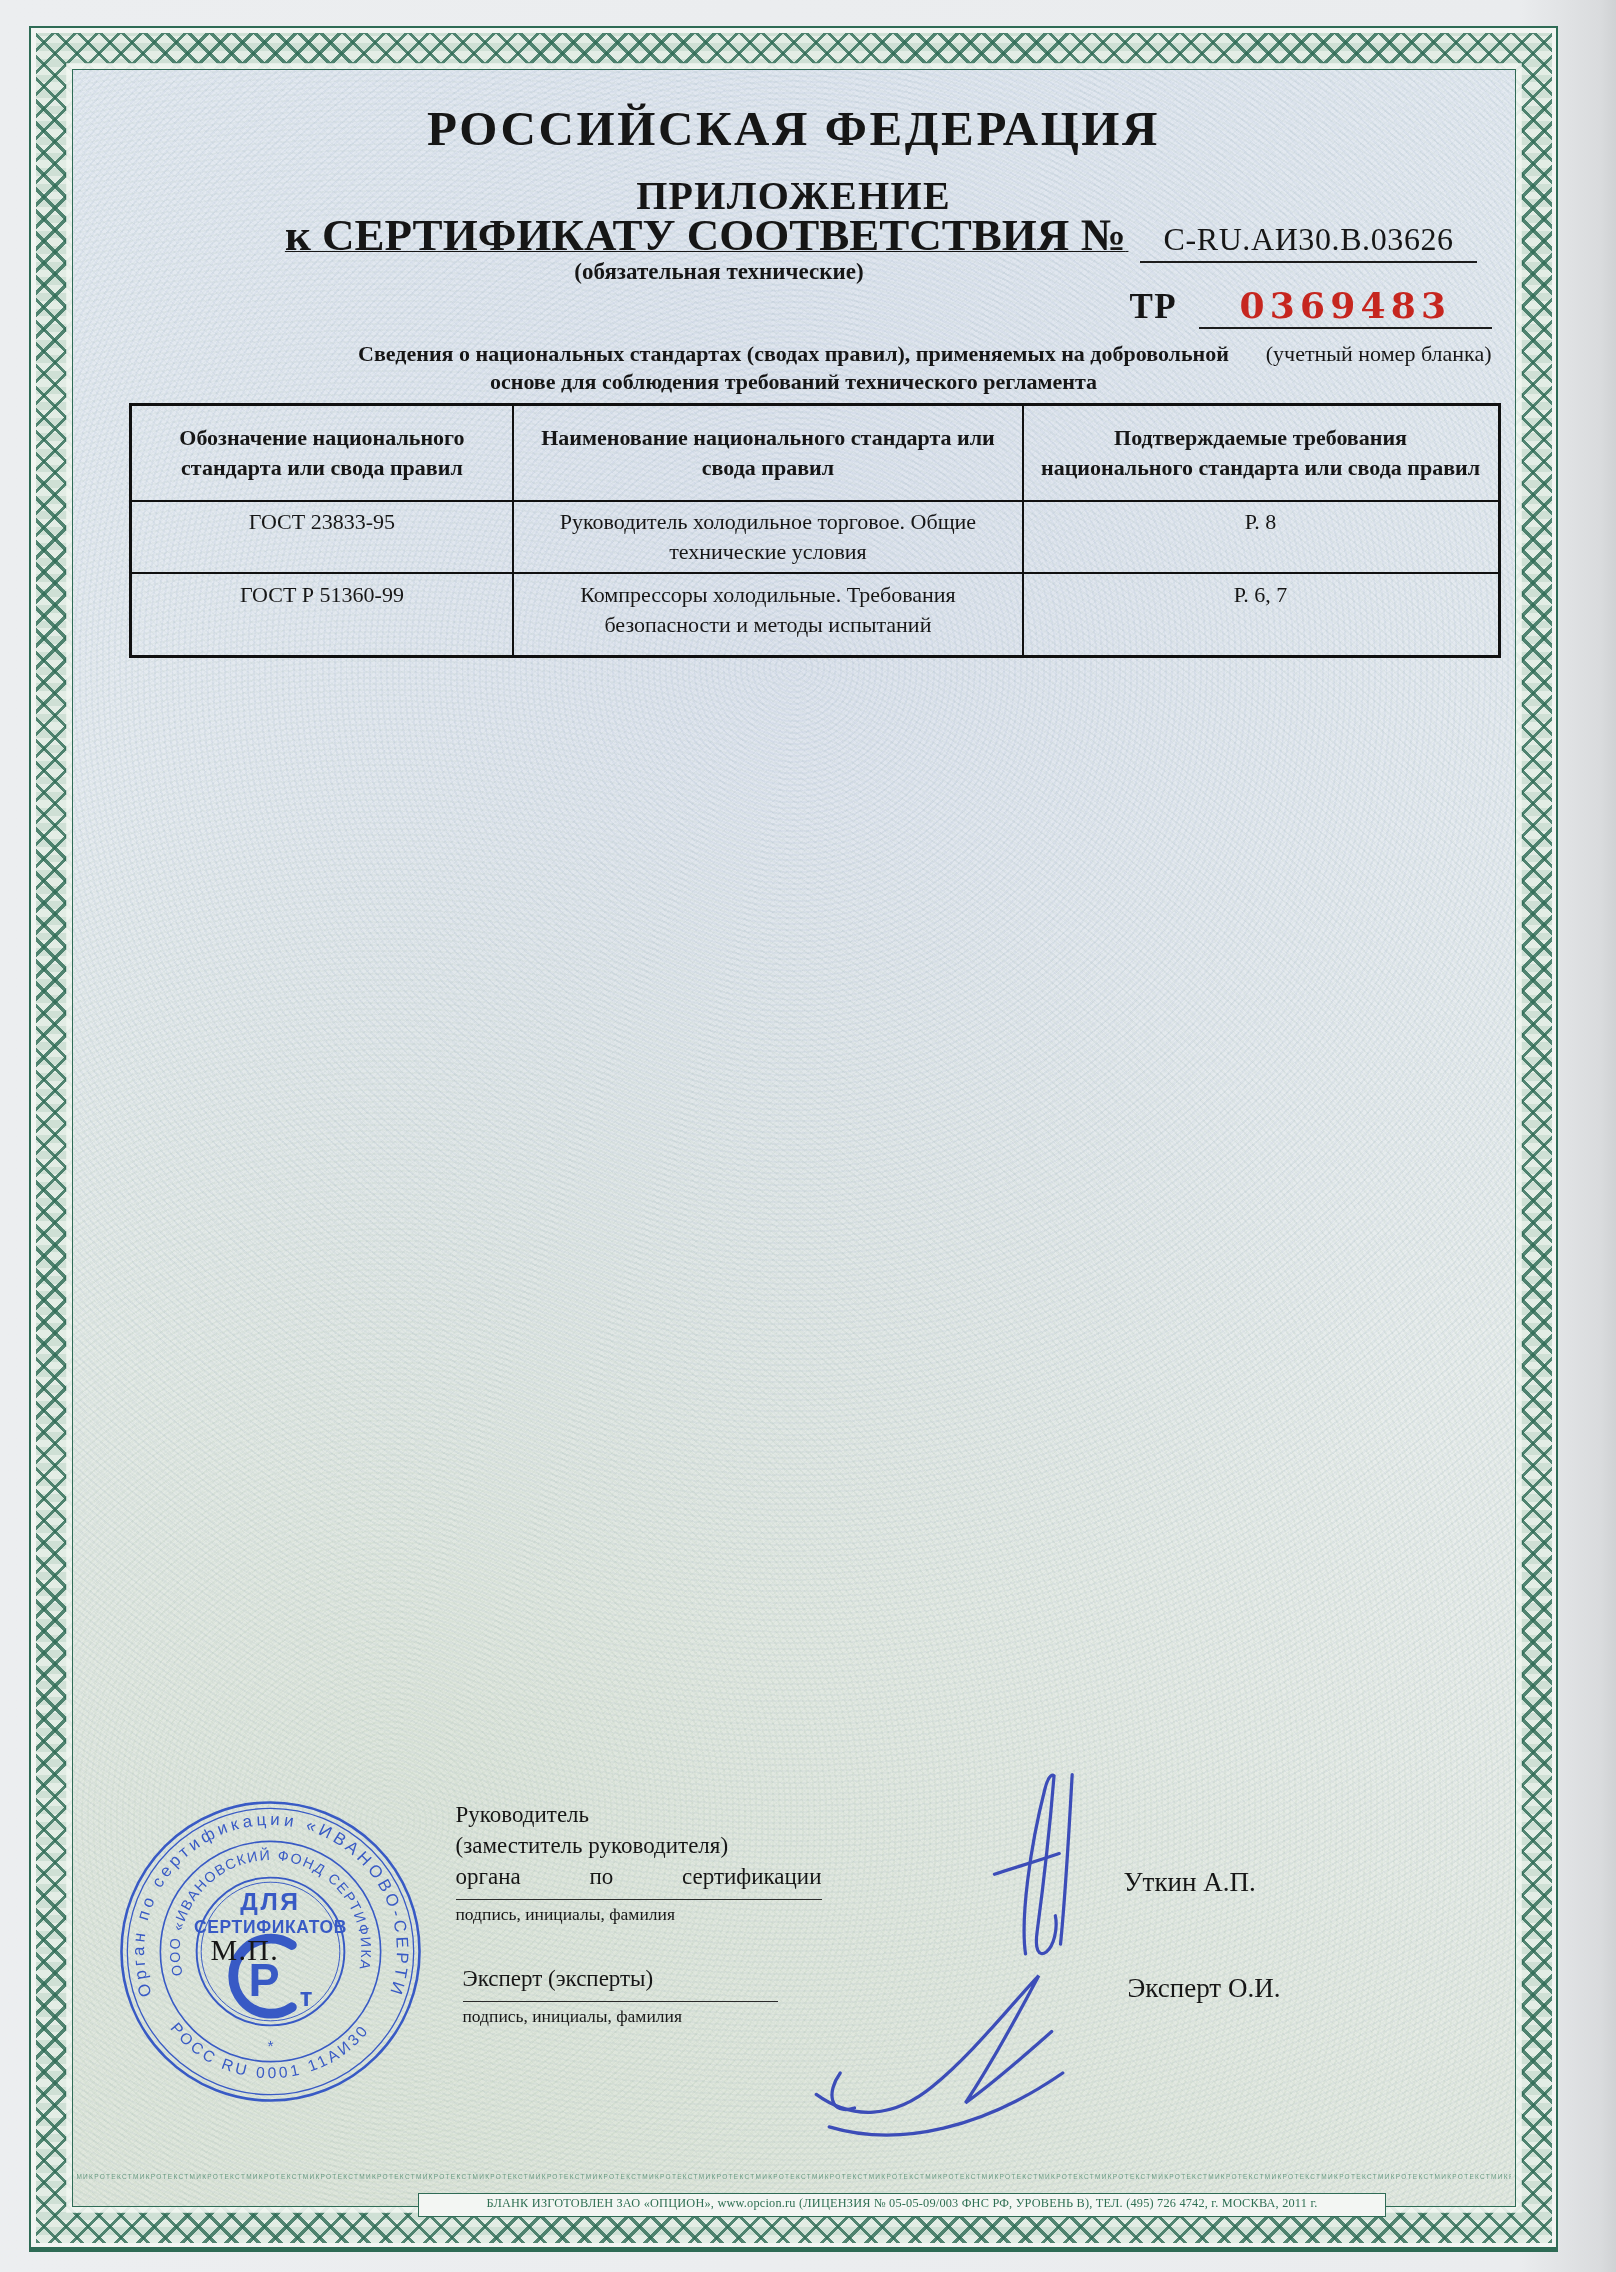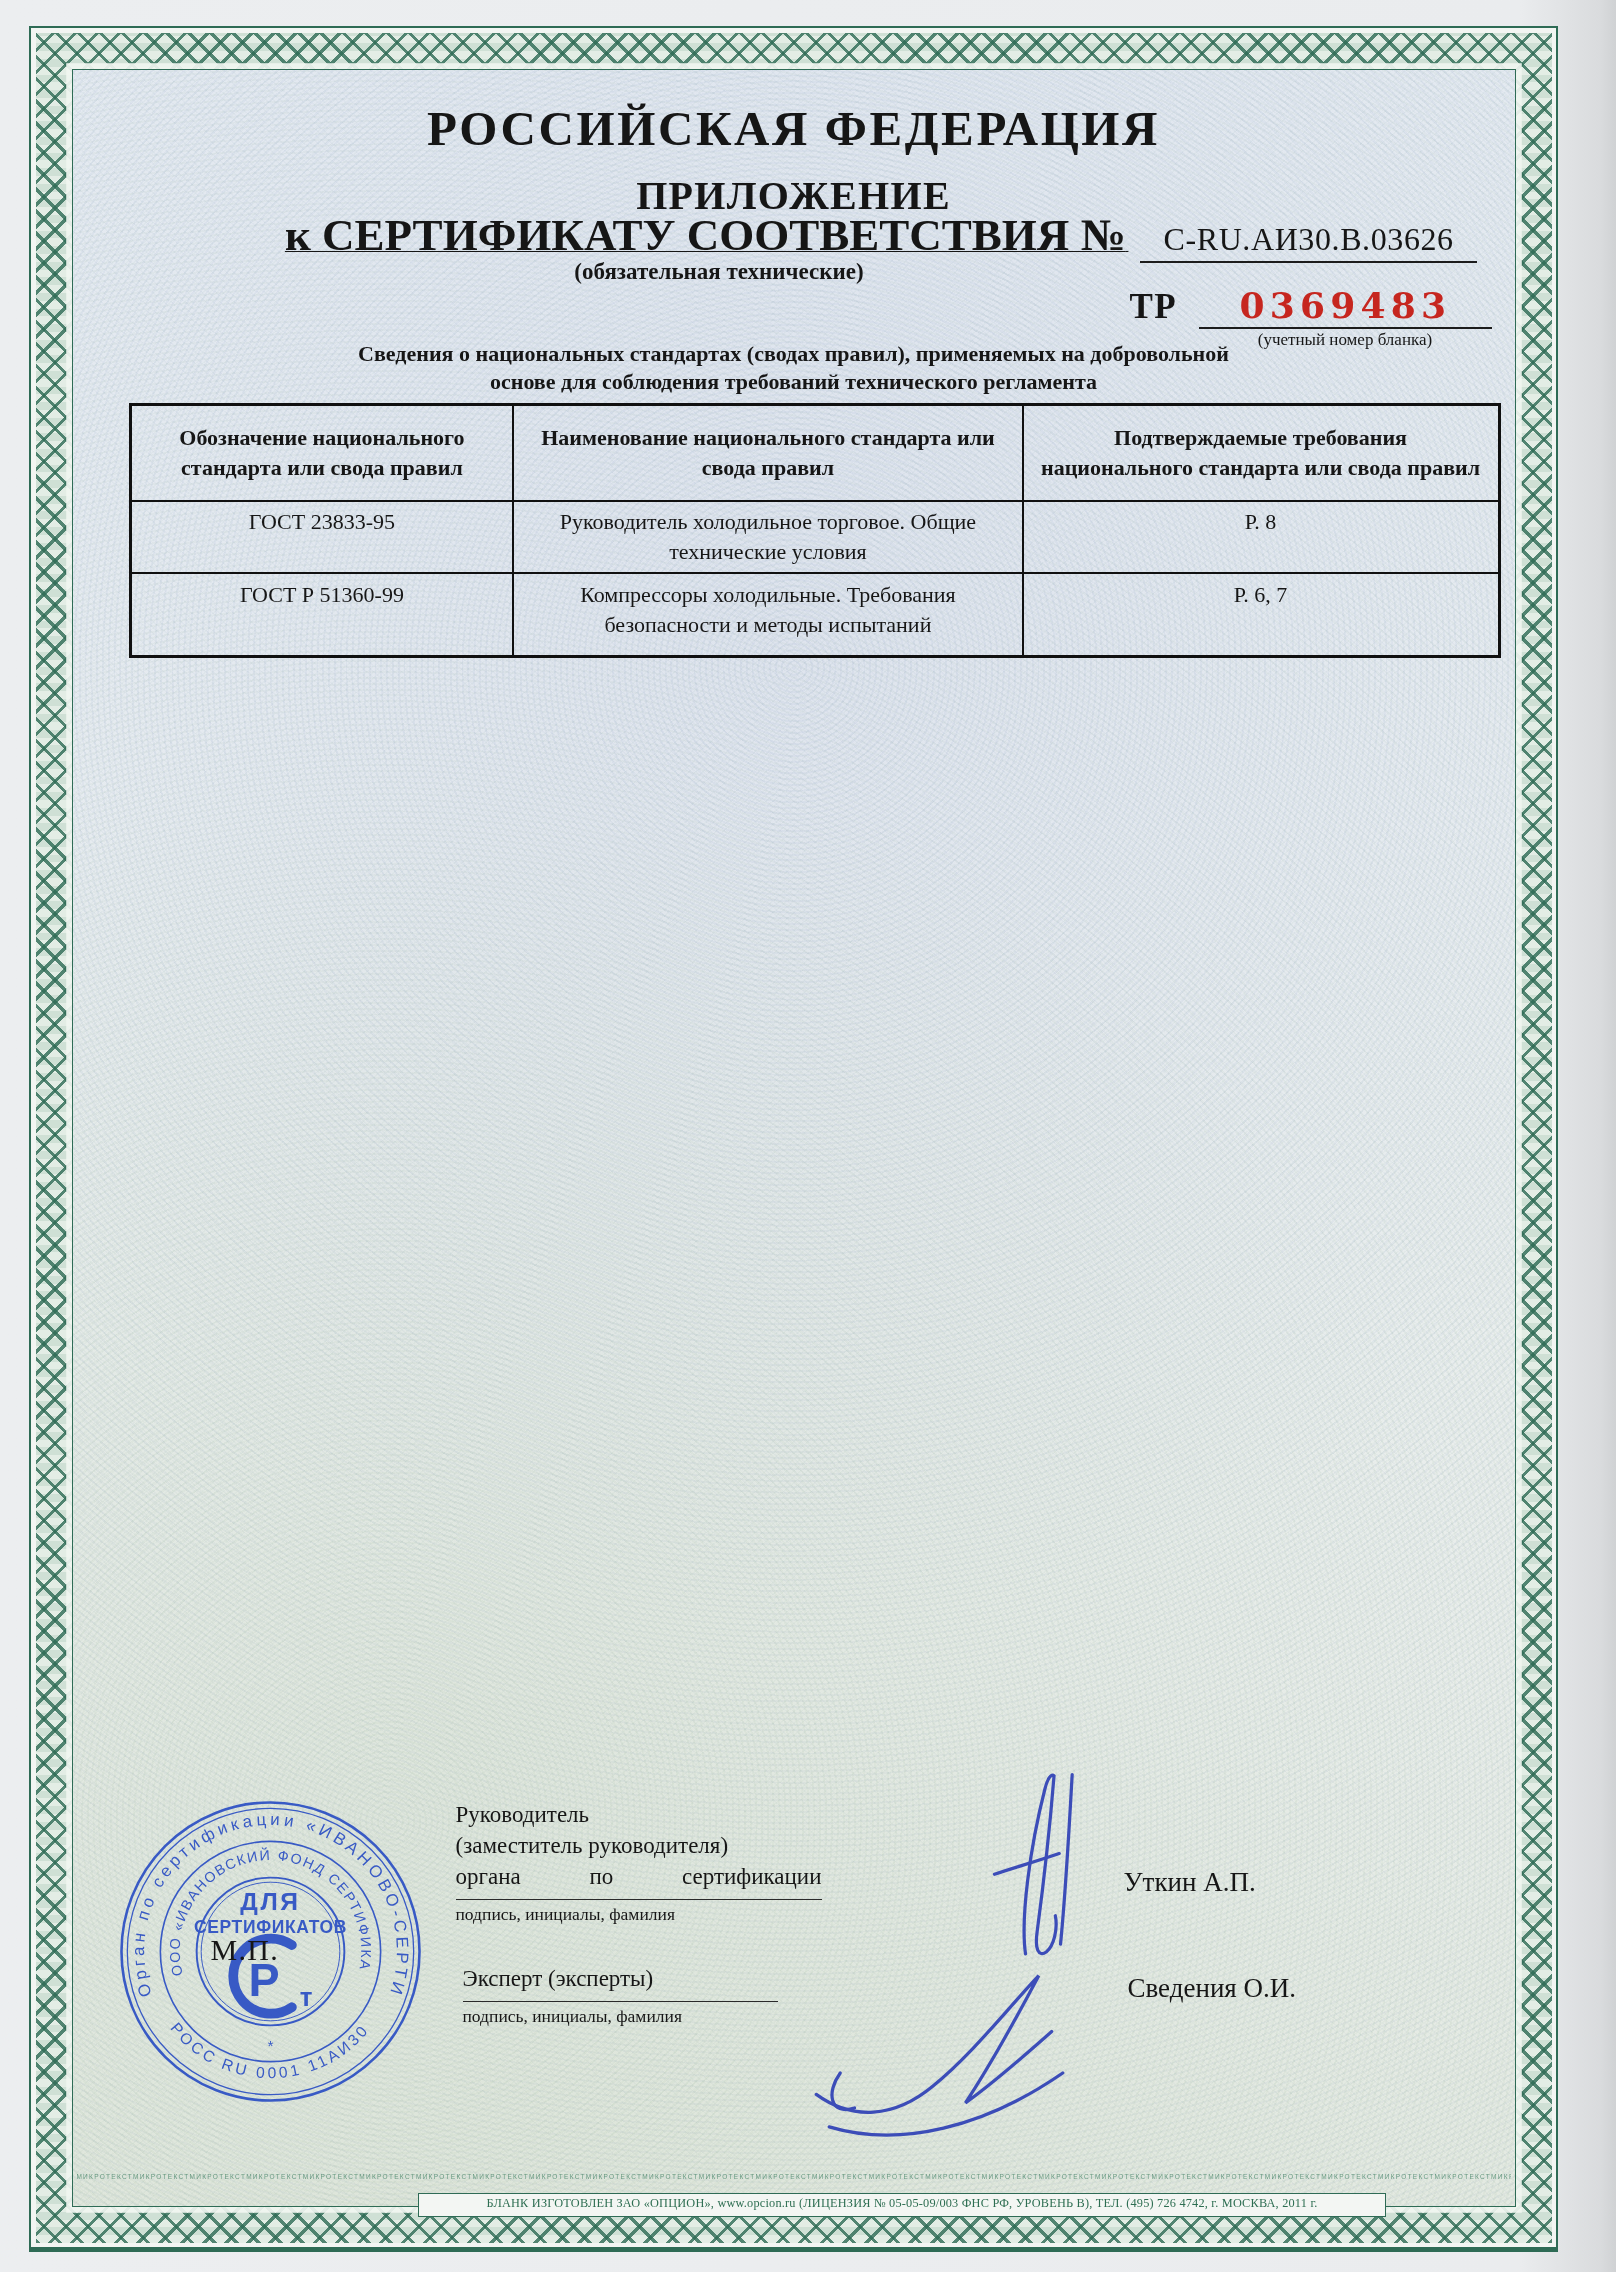--- a/index.html
+++ b/index.html
@@ -42,21 +42,21 @@
   .cert-label{font-size:45px;font-weight:bold;}
   .cert-number{display:inline-block;width:337px;margin-left:11.7px;font-size:32px;
     border-bottom:2.6px solid #1c1c1c;padding-bottom:3.9px;text-align:center;letter-spacing:0.6px;vertical-align:baseline;}
   .cert-type{position:absolute;top:189px;left:0;width:100%;padding-right:149px;box-sizing:border-box;
     text-align:center;font-size:23px;font-weight:bold;}
   .tr-row{position:absolute;top:214px;left:1057px;white-space:nowrap;}
   .tr-label{font-size:35px;font-weight:bold;letter-spacing:1.3px;}
   .blank-number{display:inline-block;width:293px;margin-left:22px;text-align:center;
     border-bottom:2.6px solid #1c1c1c;padding-bottom:1.3px;
     font-size:36px;font-weight:bold;letter-spacing:5.2px;color:#c6261f;font-family:"DejaVu Serif",serif;}
-  .blank-caption{margin-left:69px;width:293px;text-align:center;font-size:17px;margin-top:1px;}
+  .blank-caption{margin-left:69px;width:293px;text-align:right;font-size:22px;margin-top:12px;}
   .intro{position:absolute;top:270px;left:0;width:100%;text-align:center;
     font-size:22px;font-weight:bold;line-height:28.5px;}
   
   table.std{position:absolute;left:56px;top:333px;width:1372px;border-collapse:collapse;
     border:3.9px solid #101010;}
   table.std th,table.std td{border:2.6px solid #101010;font-size:22px;}
   table.std th{font-weight:bold;text-align:center;vertical-align:middle;line-height:30px;padding:5.2px 13px;}
   table.std td{vertical-align:top;text-align:center;line-height:30px;padding:5.2px 11.7px;margin-top:35px;}
   tr.r1{height:71px;} tr.r2{height:83px;} tr.hd{height:97px;}
   
@@ -144,21 +144,21 @@
             <path d="M30,162 C60,152 95,142 130,130"></path>
             <path d="M150,8 C146,80 140,190 132,270"></path>
           </g>
         </svg>
 
         <div class="sig-block" style="left:390px;top:1893px;width:315px;">
           <div>Эксперт (эксперты)</div>
           <div class="sig-rule"></div>
           <div class="sig-caption">подпись, инициалы, фамилия</div>
         </div>
-        <div class="sig-name" style="left:1055px;top:1903px;">Сведения О.И.</div>
+        <div class="sig-name" style="left:1055px;top:1903px;">Эксперт О.И.</div>
 
         <svg class="sig-svg" style="left:727px;top:1859px;" width="279" height="240" viewBox="0 0 430 370">
           <g fill="none" stroke="#2b3db5" stroke-width="5" stroke-linecap="round" opacity="0.9">
             <path d="M25,255 C80,295 145,292 205,242 C262,196 312,132 368,72 C332,140 292,212 255,268 C292,242 335,205 388,158"></path>
             <path d="M45,305 C155,338 285,305 405,222"></path>
             <path d="M62,222 C40,252 46,288 84,276"></path>
           </g>
         </svg>
 
         <div class="mp">М.П.</div>

